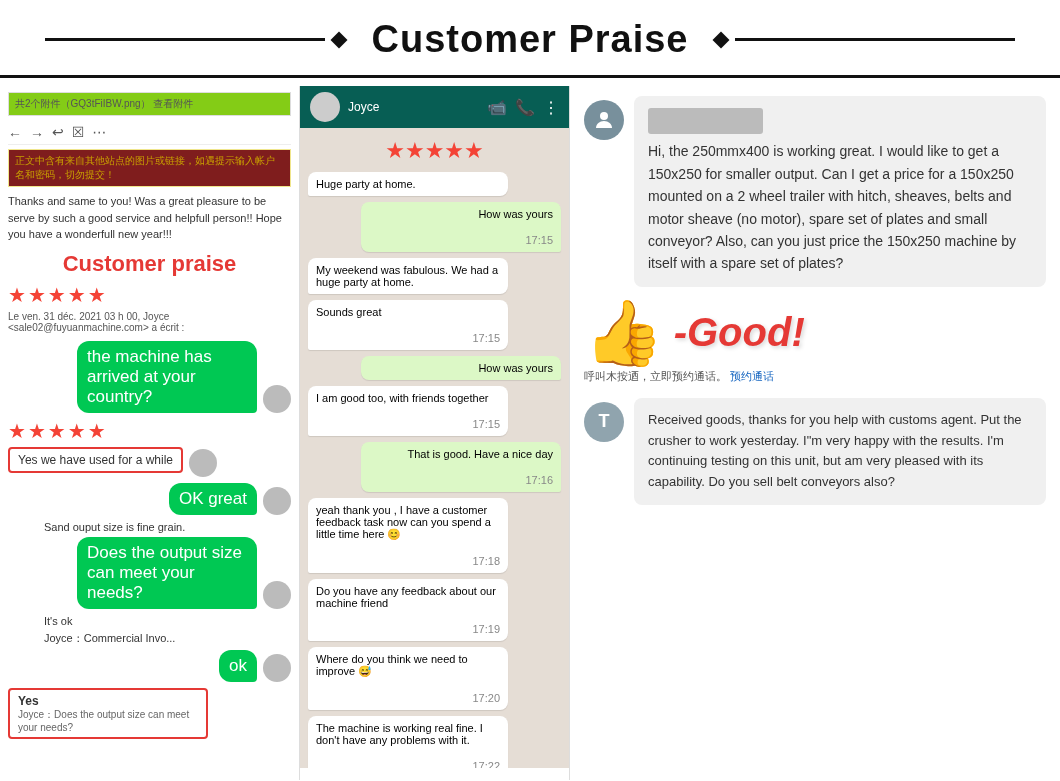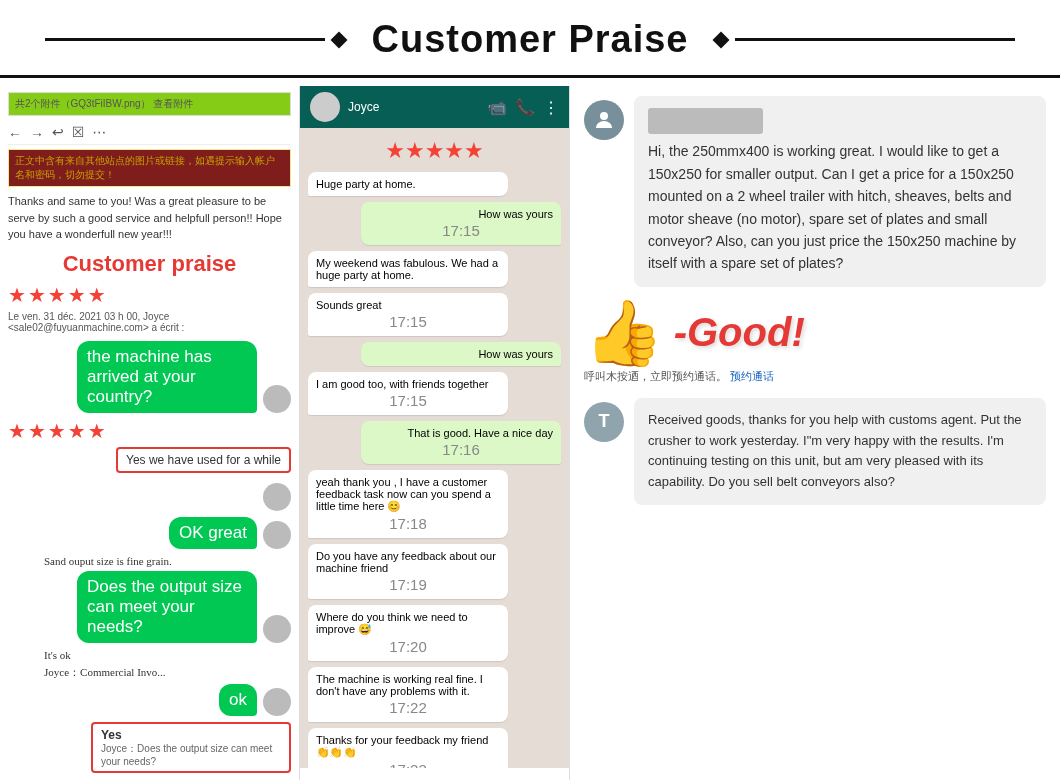--- a/index.html
+++ b/index.html
@@ -117,21 +117,20 @@
       height: 28px;
       border-radius: 50%;
       background: #bbb;
       flex-shrink: 0;
     }
     .bubble-row {
       display: flex;
       align-items: flex-end;
       margin-bottom: 6px;
       gap: 6px;
-      flex-direction: column;
     }
     .bubble-row.right {
       flex-direction: row-reverse;
     }
     .bubble-green {
       background: #00c853;
       color: #fff;
       border-radius: 12px 12px 4px 12px;
       padding: 6px 10px;
       font-size: 17px;
@@ -149,21 +148,20 @@
       font-size: 12px;
       background: #fff;
       margin-bottom: 4px;
       max-width: 200px;
     }
     .plain-text-line {
       font-size: 11px;
       color: #333;
       margin: 4px 0;
       padding-left: 36px;
-      font-family: Liberation Serif, serif;
     }
 
     
     .mid-panel {
       width: 270px;
       border-right: 1px solid #ddd;
       overflow: hidden;
     }
     .wa-header {
       background: #075e54;
@@ -206,24 +204,24 @@
     .wa-bubble-sent {
       background: #dcf8c6;
       border-radius: 8px 8px 2px 8px;
       padding: 6px 8px;
       font-size: 11px;
       max-width: 200px;
       margin-left: auto;
       box-shadow: 0 1px 1px rgba(0,0,0,0.1);
     }
     .wa-time {
-      font-size: 15px;
+      font-size: 11px;
       color: #888;
-      text-align: center;
-      margin-top: 2px;
+      text-align: right;
+      margin-top: 14px;
     }
 
     
     .right-panel {
       flex: 1;
       padding: 10px 14px;
       overflow: hidden;
     }
     .good-section {
       display: flex;

